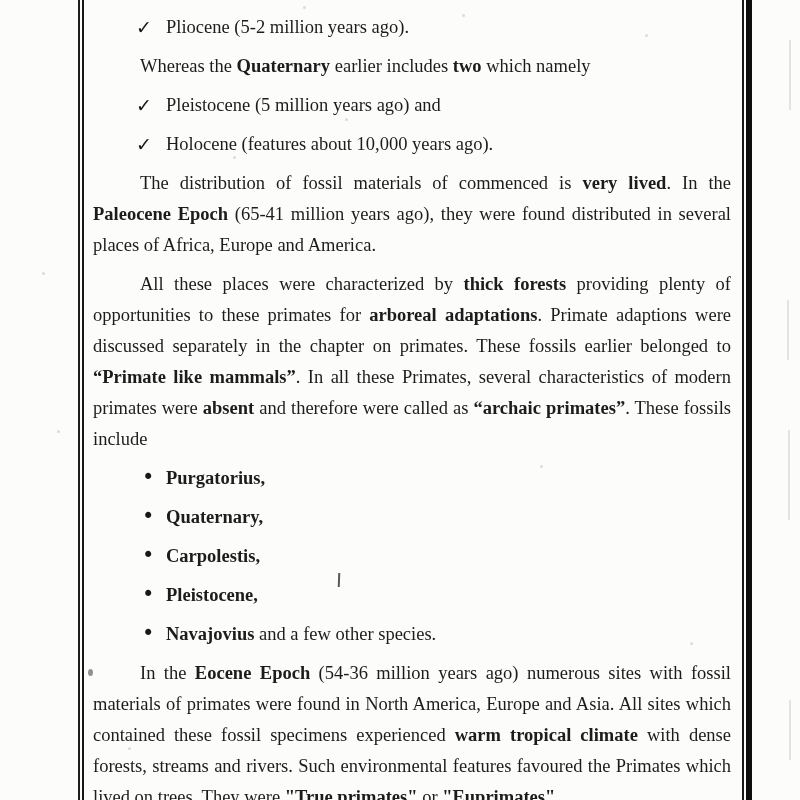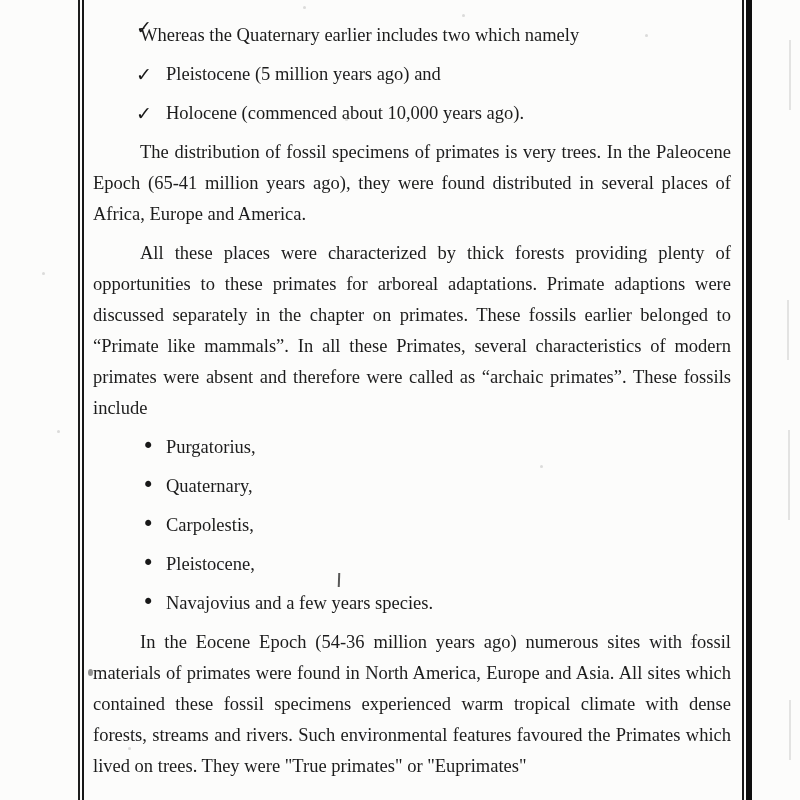--- a/index.html
+++ b/index.html
@@ -20,49 +20,49 @@
     position: absolute; left: 93px; top: 0; width: 638px;
     padding-top: 12px;
     font-size: 18.5px; line-height: 31px; color: #1c1c1c;
   }
   .block { margin-bottom: 8px; }
   .block.para { text-align: justify; text-indent: 47px; }
   .block.check, .block.bullet { position: relative; padding-left: 73px; }
   .marker { position: absolute; font-family: "DejaVu Sans", sans-serif; color: #181818; }
   .block.check .marker  { left: 43px; top: 0; font-weight: 700; font-size: 19px; }
   .block.bullet .marker { left: 49px; top: -1px; font-size: 21px; }
-  .b { font-weight: 400; }
+  .b { font-weight: 700; }
 
   
   .artifact { position: absolute; pointer-events: none; }
   .tick { left: 338px; top: 573px; width: 2px; height: 14px; background: #2e2e2e; opacity: .8; transform: rotate(2deg); }
   .margin-dash { left: 88px; top: 669px; width: 5px; height: 7px; background: #3a3a3a; opacity: .55; border-radius: 50%; }
   .speck { width: 3px; height: 3px; border-radius: 50%; background: #8d8d8d; opacity: .3; }
   .streak { width: 2px; background: #b5b5b5; opacity: .35; }
 </style>
 </head>
 <body>
 
 <div class="vrule l1"></div>
 <div class="vrule l2"></div>
 <div class="vrule r1"></div>
 <div class="vrule r2"></div>
 
 <div id="text-column">
-    <div class="block check"><span class="marker">✓</span></div>
+    <div class="block check"><span class="marker">✓</span><span>Pliocene (5-2 million years ago).</span></div>
     <div class="block para"><span>Whereas the </span><span class="b">Quaternary</span><span> earlier includes </span><span class="b">two</span><span> which namely</span></div>
     <div class="block check"><span class="marker">✓</span><span>Pleistocene (5 million years ago) and</span></div>
-    <div class="block check"><span class="marker">✓</span><span>Holocene (commenced about 10,000 years ago).</span></div>
-    <div class="block para"><span>The distribution of fossil specimens of primates is </span><span class="b">very trees</span><span>. In the </span><span class="b">Paleocene Epoch</span><span> (65-41 million years ago), they were found distributed in several places of Africa, Europe and America.</span></div>
+    <div class="block check"><span class="marker">✓</span><span>Holocene (features about 10,000 years ago).</span></div>
+    <div class="block para"><span>The distribution of fossil materials of commenced is </span><span class="b">very lived</span><span>. In the </span><span class="b">Paleocene Epoch</span><span> (65-41 million years ago), they were found distributed in several places of Africa, Europe and America.</span></div>
     <div class="block para"><span>All these places were characterized by </span><span class="b">thick forests</span><span> providing plenty of opportunities to these primates for </span><span class="b">arboreal adaptations</span><span>. Primate adaptions were discussed separately in the chapter on primates. These fossils earlier belonged to </span><span class="b">“Primate like mammals”</span><span>. In all these Primates, several characteristics of modern primates were </span><span class="b">absent</span><span> and therefore were called as </span><span class="b">“archaic primates”</span><span>. These fossils include</span></div>
     <div class="block bullet"><span class="marker">•</span><span class="b">Purgatorius,</span></div>
     <div class="block bullet"><span class="marker">•</span><span class="b">Quaternary,</span></div>
     <div class="block bullet"><span class="marker">•</span><span class="b">Carpolestis,</span></div>
     <div class="block bullet"><span class="marker">•</span><span class="b">Pleistocene,</span></div>
-    <div class="block bullet"><span class="marker">•</span><span class="b">Navajovius</span><span> and a few years species.</span></div>
+    <div class="block bullet"><span class="marker">•</span><span class="b">Navajovius</span><span> and a few other species.</span></div>
     <div class="block para"><span>In the </span><span class="b">Eocene Epoch</span><span> (54-36 million years ago) numerous sites with fossil materials of primates were found in North America, Europe and Asia.  All sites which contained these fossil specimens experienced </span><span class="b">warm tropical climate</span><span> with dense forests, streams and rivers. Such environmental features favoured the Primates which lived on trees. They were </span><span class="b">"True primates"</span><span> or </span><span class="b">"Euprimates"</span></div>
   </div>
 
 <div class="artifact tick"></div>
 <div class="artifact margin-dash"></div>
 <div class="artifact speck" style="left:303px; top:6px;"></div>
 <div class="artifact speck" style="left:462px; top:14px;"></div>
 <div class="artifact speck" style="left:645px; top:34px;"></div>
 <div class="artifact speck" style="left:233px; top:156px;"></div>
 <div class="artifact speck" style="left:140px; top:374px;"></div>

